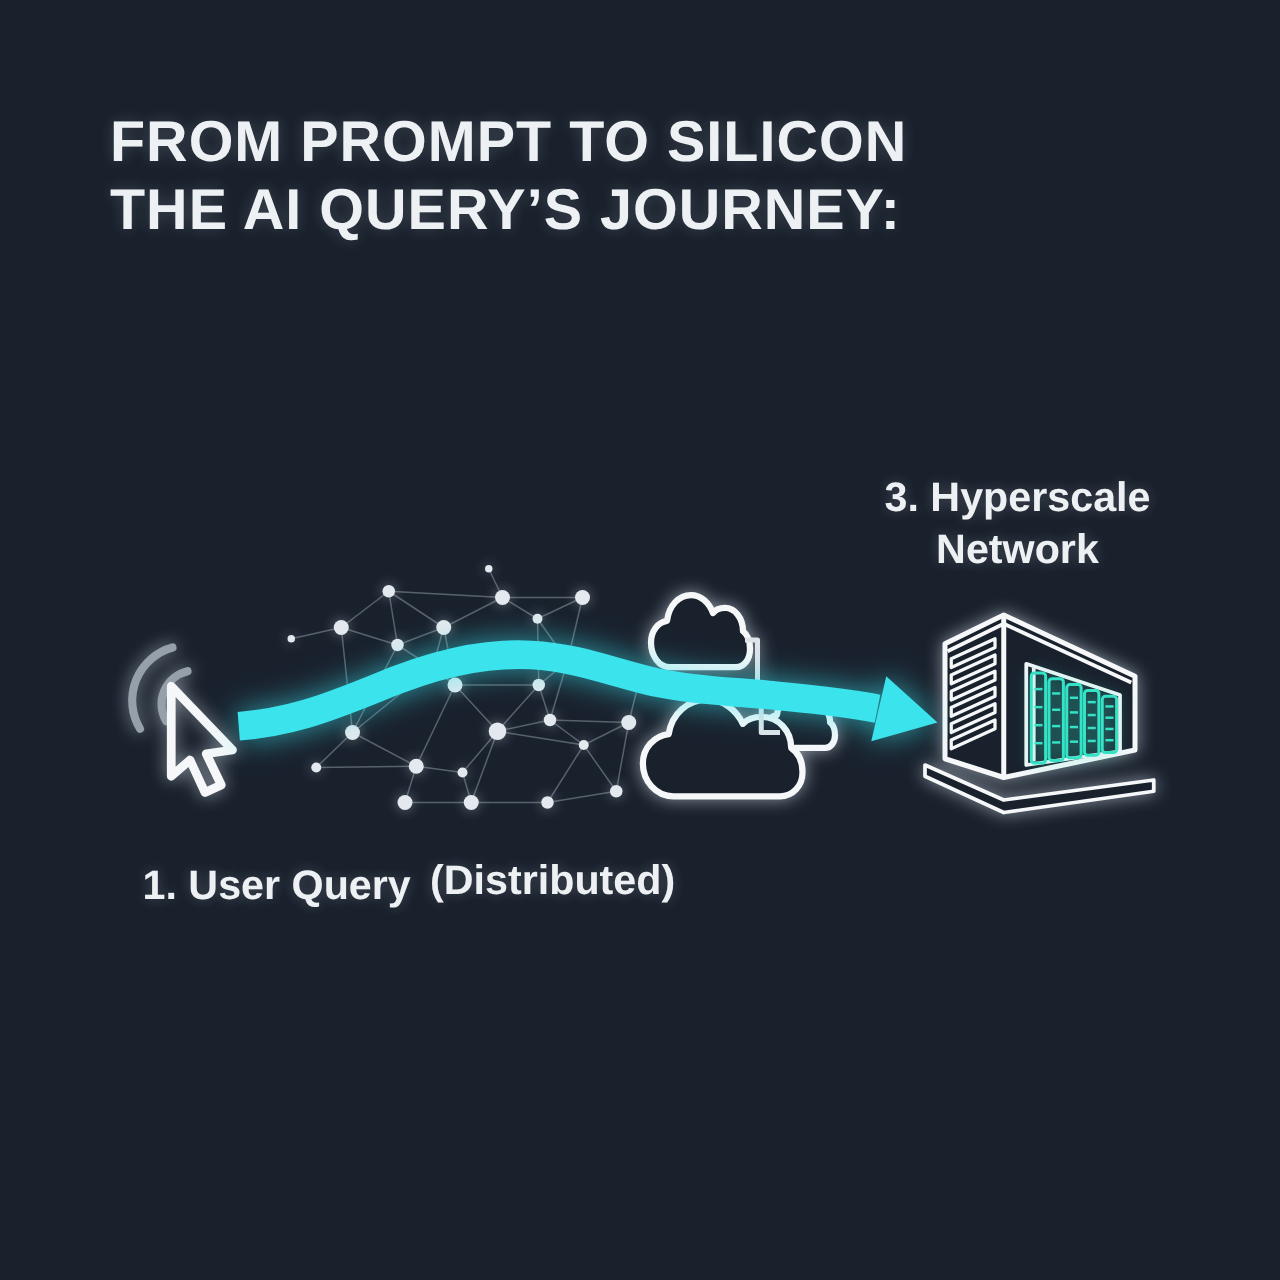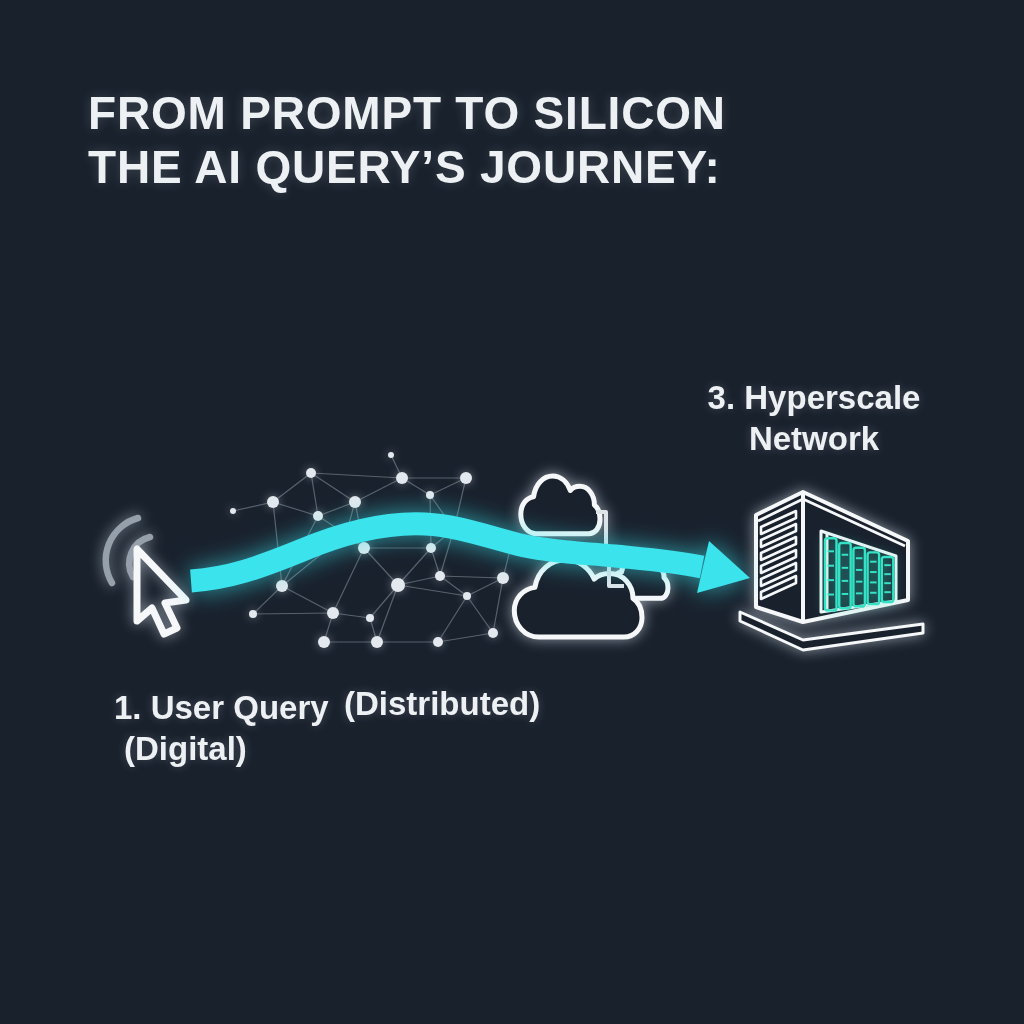--- a/index.html
+++ b/index.html
@@ -194,21 +194,20 @@
     </g>
   </svg>
 
   <div class="title">
     <div>FROM PROMPT TO SILICON</div>
     <div>THE AI QUERY’S JOURNEY:</div>
   </div>
 
   <div class="step" id="step1">
     <span>1. User Query</span>
-    <span class="sub">(Digital)</span>
   </div>
 
   <div class="step" id="step2">
     <span class="sub">(Distributed)</span>
   </div>
 
   <div class="step" id="step3">
     <span class="sub">3. Hyperscale</span>
     <span class="sub">Network</span>
   </div>

